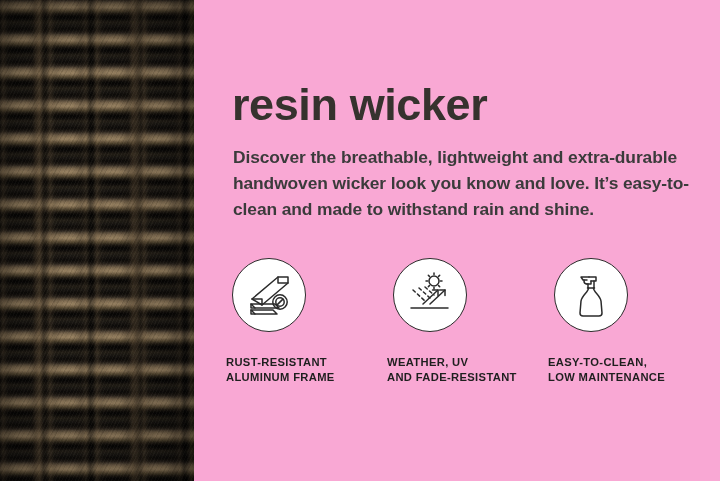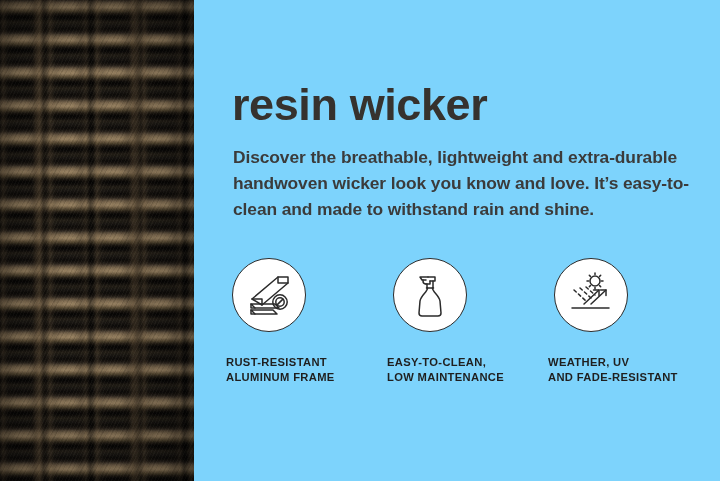--- a/index.html
+++ b/index.html
@@ -147,21 +147,21 @@
         rgba(0,0,0,0.00) 14%,
         rgba(0,0,0,0.00) 72%,
         rgba(0,0,0,0.18) 100%);
   }
 
   
   .content {
     position: relative;
     flex: 1 1 auto;
     height: 481px;
-    background: #7dd3fc;
+    background: #f9a8d4;
   }
   .headline {
     position: absolute;
     left: 38px;
     top: 81px;
     margin: 0;
     font-size: 45px;
     line-height: 48px;
     font-weight: 700;
     letter-spacing: -0.4px;
@@ -258,20 +258,52 @@
             <path d="M6 38 L28 38 L32 42 L10 42 Z"></path>
             <path d="M6 38 L6 42 L10 42"></path>
 
             <circle cx="35" cy="30" r="7.2"></circle>
             <circle cx="35" cy="30" r="4.2"></circle>
             <line x1="32.1" y1="32.9" x2="37.9" y2="27.1"></line>
           </svg>
         </div>
         <p class="feature-label">RUST-RESISTANT
 ALUMINUM FRAME</p>
+      </div>
+
+      <div class="feature">
+        <div class="feature-icon">
+          <svg width="50" height="46" viewBox="0 0 50 46" fill="none" stroke="#2b2b2b" stroke-width="1.5" stroke-linecap="round" stroke-linejoin="round">
+
+            <circle cx="29" cy="9" r="5"></circle>
+
+            <line x1="29" y1="1" x2="29" y2="2.6"></line>
+            <line x1="29" y1="15.4" x2="29" y2="17"></line>
+            <line x1="21" y1="9" x2="22.6" y2="9"></line>
+            <line x1="35.4" y1="9" x2="37" y2="9"></line>
+            <line x1="23.3" y1="3.3" x2="24.4" y2="4.4"></line>
+            <line x1="33.6" y1="13.6" x2="34.7" y2="14.7"></line>
+            <line x1="34.7" y1="3.3" x2="33.6" y2="4.4"></line>
+            <line x1="24.4" y1="13.6" x2="23.3" y2="14.7"></line>
+
+            <line x1="8" y1="18" x2="20" y2="29" stroke-dasharray="3 3"></line>
+            <line x1="14" y1="16" x2="25" y2="26" stroke-dasharray="3 3"></line>
+            <line x1="20" y1="15" x2="29" y2="23" stroke-dasharray="3 3"></line>
+
+            <path d="M18 32 L33 18"></path>
+            <path d="M27.5 18 L33 18 L33 23.5"></path>
+
+            <path d="M25 32 L40 18"></path>
+            <path d="M34.5 18 L40 18 L40 23.5"></path>
+
+            <line x1="6" y1="36" x2="43" y2="36"></line>
+          </svg>
+        </div>
+        <p class="feature-label">WEATHER, UV
+AND FADE-RESISTANT</p>
       </div>
 
       <div class="feature">
         <div class="feature-icon">
           <svg width="44" height="48" viewBox="0 0 44 48" fill="none" stroke="#2b2b2b" stroke-width="1.5" stroke-linecap="round" stroke-linejoin="round">
 
             <path d="M18 9 L14 9 L12 6 L20 6"></path>
             <path d="M20 6 L27 6 L27 10 L22 10"></path>
             <path d="M22 10 L22 13 L18 13"></path>
             <path d="M18 13 C16 13 15 11.6 15 10 L15 9"></path>
@@ -286,47 +318,15 @@
                      L30 45
                      C32 45 33 44 33 42
                      L32 30
                      C31 24 24.5 21 24.5 17"></path>
           </svg>
         </div>
         <p class="feature-label">EASY-TO-CLEAN,
 LOW MAINTENANCE</p>
       </div>
 
-      <div class="feature">
-        <div class="feature-icon">
-          <svg width="50" height="46" viewBox="0 0 50 46" fill="none" stroke="#2b2b2b" stroke-width="1.5" stroke-linecap="round" stroke-linejoin="round">
-
-            <circle cx="29" cy="9" r="5"></circle>
-
-            <line x1="29" y1="1" x2="29" y2="2.6"></line>
-            <line x1="29" y1="15.4" x2="29" y2="17"></line>
-            <line x1="21" y1="9" x2="22.6" y2="9"></line>
-            <line x1="35.4" y1="9" x2="37" y2="9"></line>
-            <line x1="23.3" y1="3.3" x2="24.4" y2="4.4"></line>
-            <line x1="33.6" y1="13.6" x2="34.7" y2="14.7"></line>
-            <line x1="34.7" y1="3.3" x2="33.6" y2="4.4"></line>
-            <line x1="24.4" y1="13.6" x2="23.3" y2="14.7"></line>
-
-            <line x1="8" y1="18" x2="20" y2="29" stroke-dasharray="3 3"></line>
-            <line x1="14" y1="16" x2="25" y2="26" stroke-dasharray="3 3"></line>
-            <line x1="20" y1="15" x2="29" y2="23" stroke-dasharray="3 3"></line>
-
-            <path d="M18 32 L33 18"></path>
-            <path d="M27.5 18 L33 18 L33 23.5"></path>
-
-            <path d="M25 32 L40 18"></path>
-            <path d="M34.5 18 L40 18 L40 23.5"></path>
-
-            <line x1="6" y1="36" x2="43" y2="36"></line>
-          </svg>
-        </div>
-        <p class="feature-label">WEATHER, UV
-AND FADE-RESISTANT</p>
-      </div>
-
     </div>
   </div>
 </div>
 
 </body></html>

